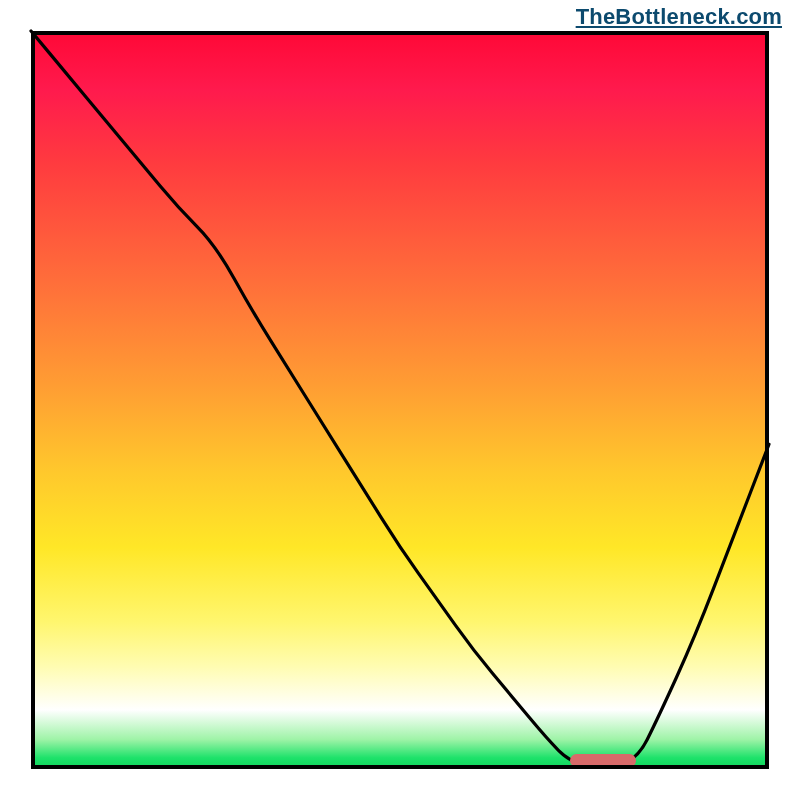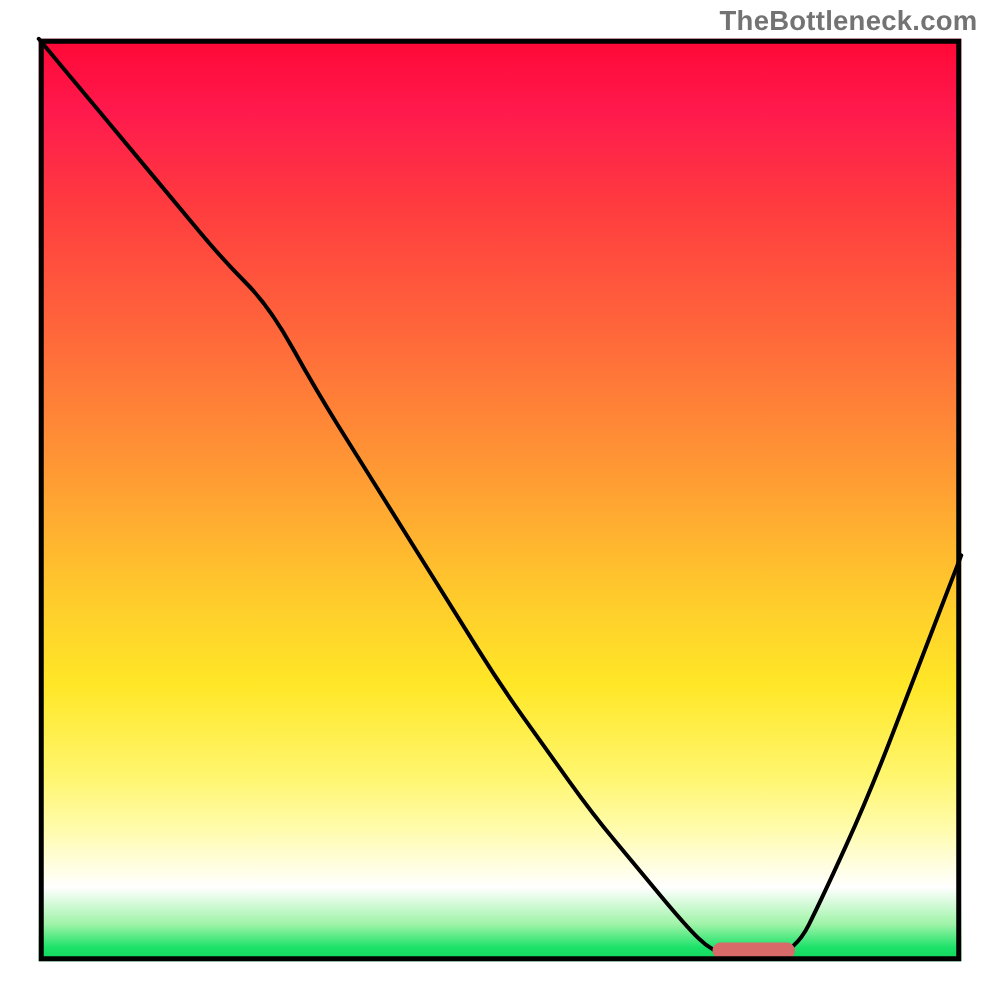--- a/index.html
+++ b/index.html
@@ -15,23 +15,24 @@
     position: relative;
     width: 800px;
     height: 800px;
   }
   .watermark {
     position: absolute;
     top: 4px;
     right: 18px;
     font-size: 22px;
     font-weight: 600;
-    color: #737373;
+    color: #0c4a6e;
     letter-spacing: 0.2px;
     z-index: 10;
+    text-decoration: underline;
   }
   .plot-area {
     position: absolute;
     left: 31px;
     top: 31px;
     width: 738px;
     height: 738px;
     background: #ffffff;
     box-sizing: border-box;
   }

